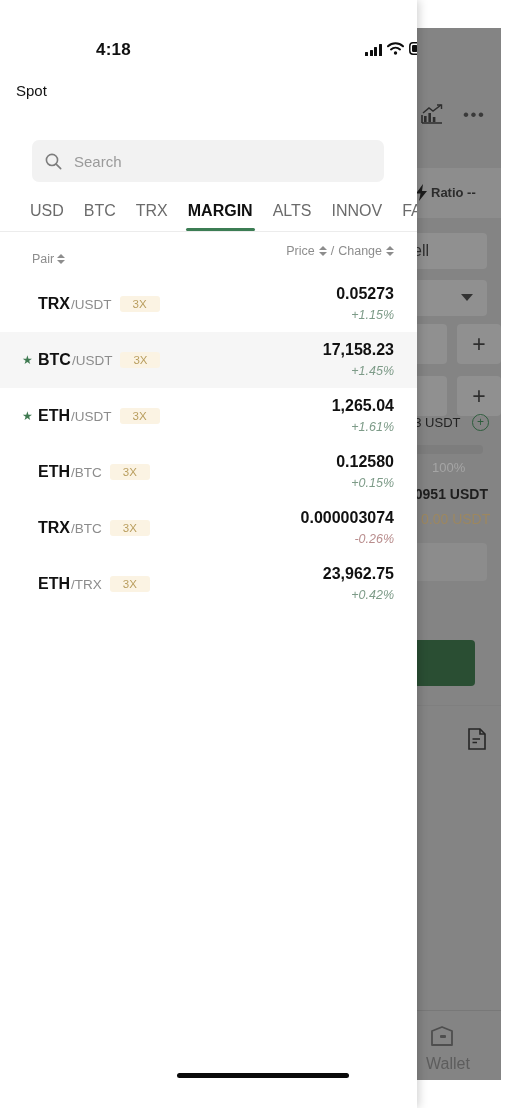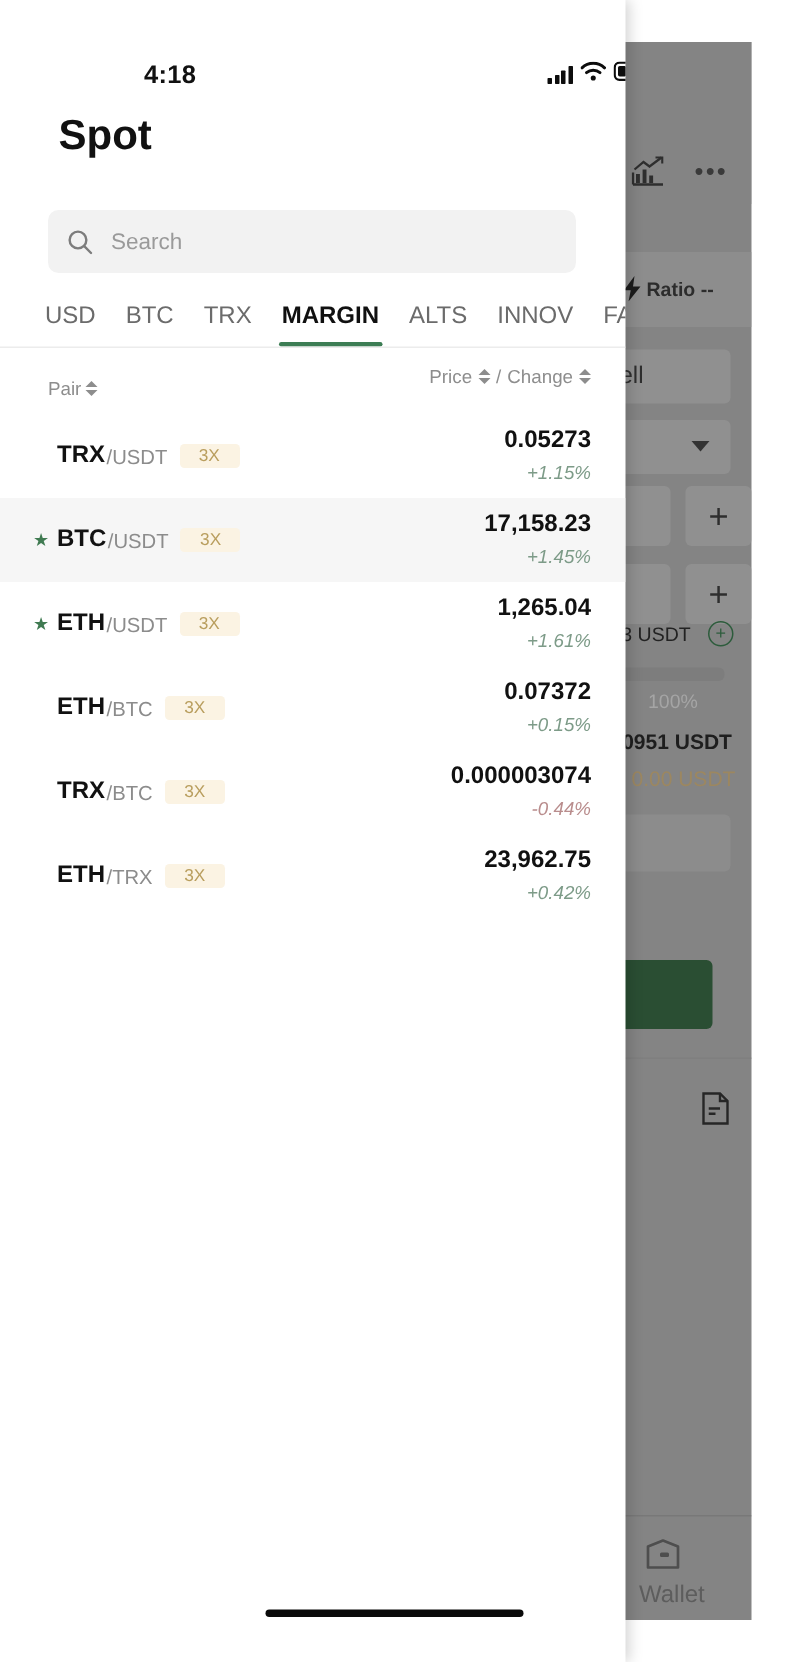--- a/index.html
+++ b/index.html
@@ -268,24 +268,24 @@
   .sig-bars i:nth-child(4) { height: 12px; }
 
   
   .header {
     position: absolute;
     left: 0; top: 62px;
     width: 417px; height: 56px;
   }
   .header-title {
     position: absolute;
-    left: 39px; top: 28px;
+    left: 16px; top: 28px;
     transform: translateY(-50%);
-    font-size: 28px;
-    font-weight: bold;
+    font-size: 15px;
+    font-weight: normal;
     color: #111;
   }
 
   
   .search-wrap {
     position: absolute;
     left: 32px; top: 140px;
     width: 352px; height: 42px;
     background: #f2f2f2;
     border-radius: 7px;
@@ -643,35 +643,35 @@
     </div>
 
     <div class="row">
       <span class="row-left">
         <span class="star hidden">★</span>
         <span class="base">ETH</span>
         <span class="quote">/BTC</span>
         <span class="lev">3X</span>
       </span>
       <span class="row-right">
-        <div class="price">0.07372</div>
+        <div class="price">0.12580</div>
         <div class="change up">+0.15%</div>
       </span>
     </div>
 
     <div class="row">
       <span class="row-left">
         <span class="star hidden">★</span>
         <span class="base">TRX</span>
         <span class="quote">/BTC</span>
         <span class="lev">3X</span>
       </span>
       <span class="row-right">
         <div class="price">0.000003074</div>
-        <div class="change down">-0.44%</div>
+        <div class="change down">-0.26%</div>
       </span>
     </div>
 
     <div class="row">
       <span class="row-left">
         <span class="star hidden">★</span>
         <span class="base">ETH</span>
         <span class="quote">/TRX</span>
         <span class="lev">3X</span>
       </span>

